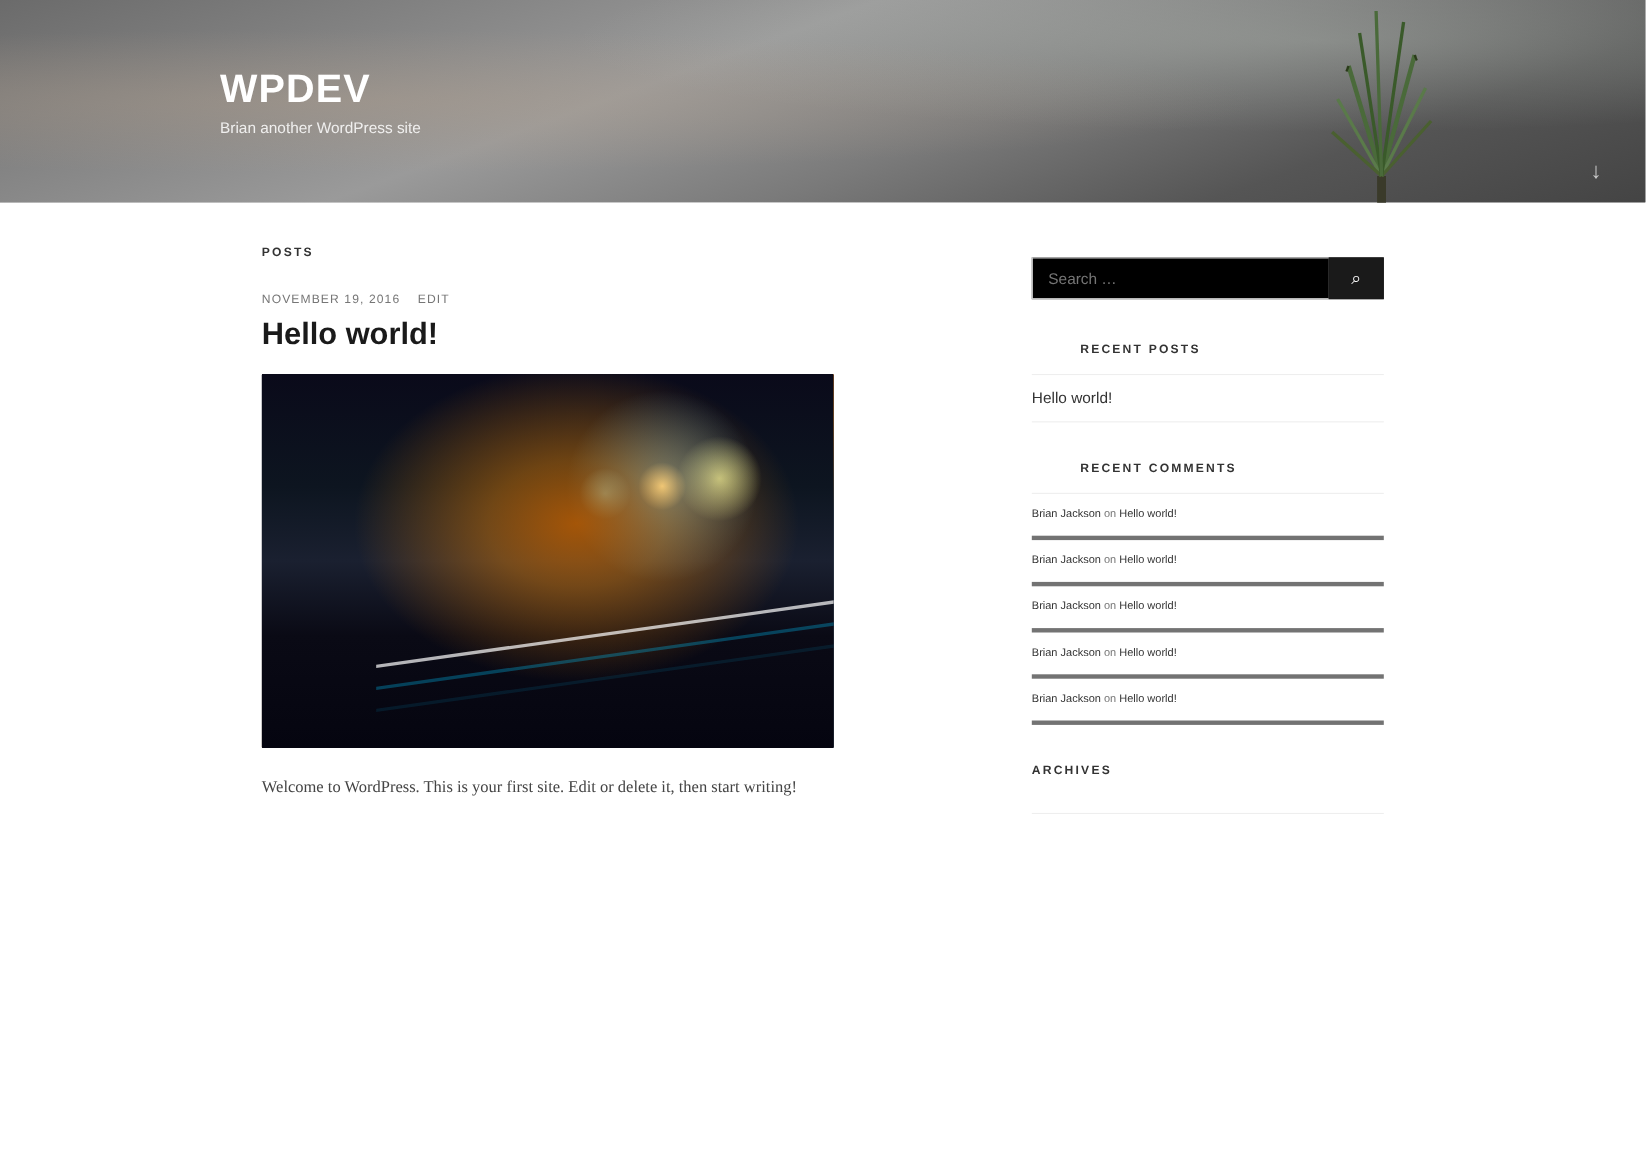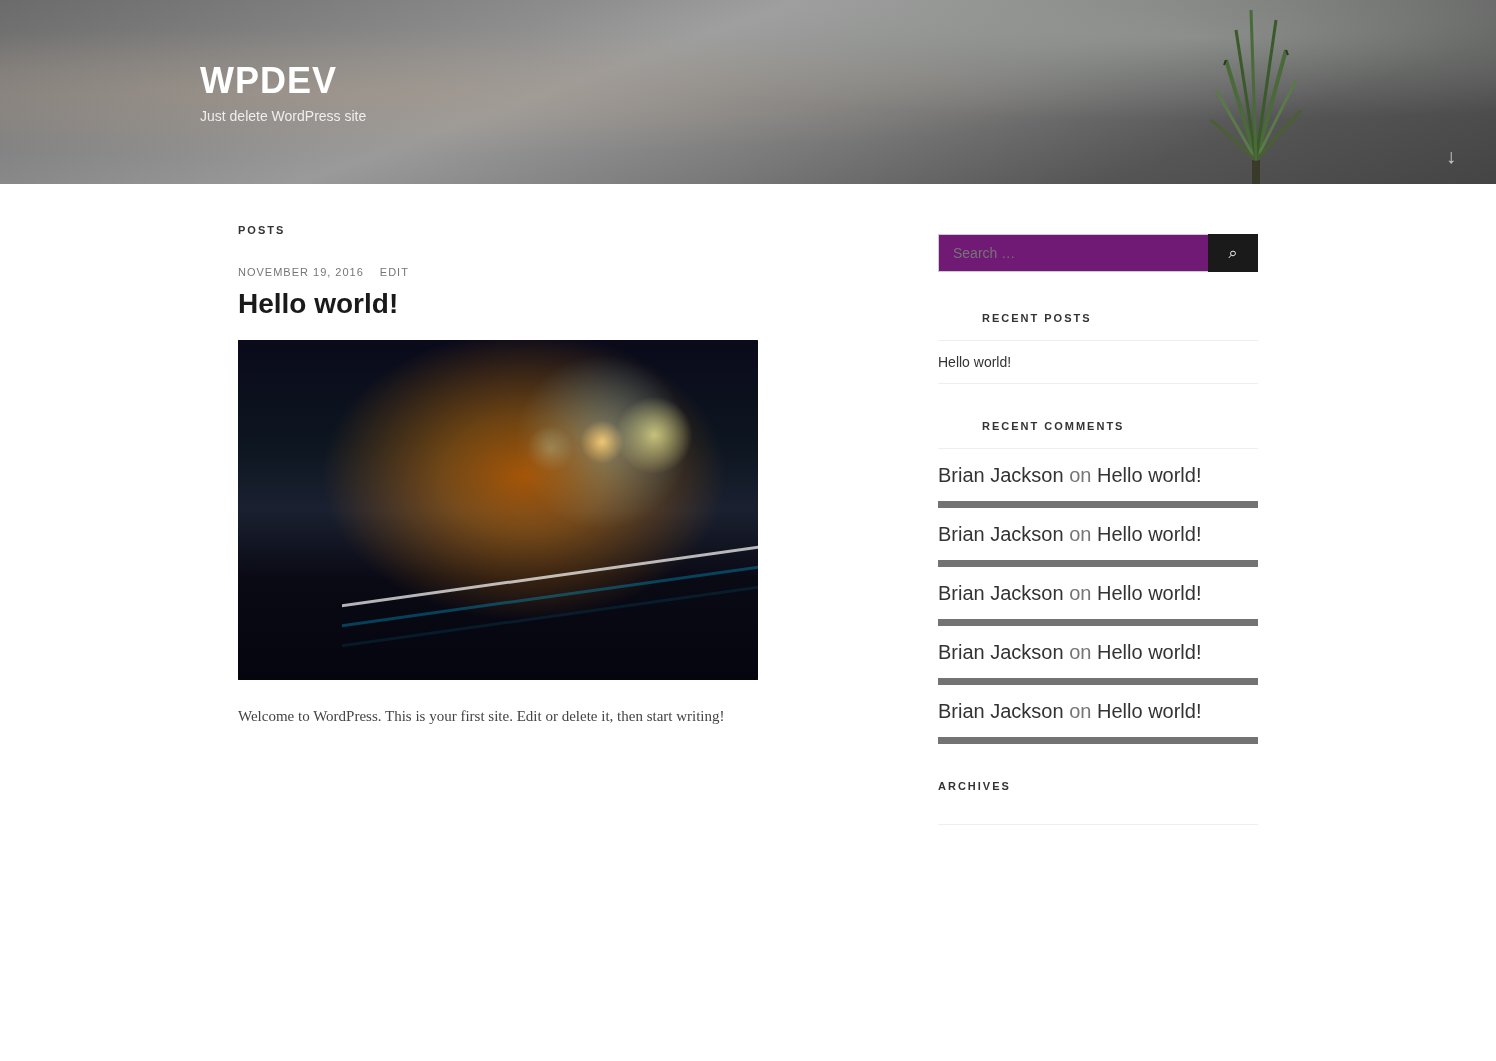--- a/index.html
+++ b/index.html
@@ -197,21 +197,21 @@
 
     .search-input {
       flex: 1;
       padding: 10px 14px;
       border: 1px solid #ccc;
       border-right: none;
       font-size: 14px;
       font-family: Arial, sans-serif;
       color: #999;
       outline: none;
-      background: #701a75;
+      background: #000000;
     }
 
     .search-button {
       width: 50px;
       background: #1a1a1a;
       border: 1px solid #1a1a1a;
       color: #fff;
       cursor: pointer;
       display: flex;
       align-items: center;
@@ -255,22 +255,22 @@
       text-decoration: none;
       font-family: Arial, sans-serif;
     }
 
     .recent-comments-list {
       list-style: none;
     }
 
     .recent-comments-list li {
       padding: 12px 0;
-      border-bottom: 7px solid #737373;
-      font-size: 20px;
+      border-bottom: 4px solid #737373;
+      font-size: 10px;
       font-family: Arial, sans-serif;
       color: #333;
       line-height: 1.4;
     }
 
     .comment-author {
       color: #333;
     }
 
     .comment-on {
@@ -313,21 +313,21 @@
       <line x1="60" y1="160" x2="80" y2="20" stroke="#3a5a2a" stroke-width="3"></line>
       <line x1="60" y1="160" x2="55" y2="10" stroke="#4a6a3a" stroke-width="3"></line>
 
       <line x1="30" y1="60" x2="28" y2="65" stroke="#2a3a1a" stroke-width="2"></line>
       <line x1="90" y1="50" x2="92" y2="55" stroke="#2a3a1a" stroke-width="2"></line>
     </svg>
   </div>
 
   <div class="header-branding">
     <h1 class="site-title">WPDEV</h1>
-    <p class="site-tagline">Just delete WordPress site</p>
+    <p class="site-tagline">Brian another WordPress site</p>
   </div>
 
   <div class="scroll-down-icon">↓</div>
 </header>
 
 <div class="site-main">
 
   <main class="primary-content">
 
     <div class="posts-label">POSTS</div>

